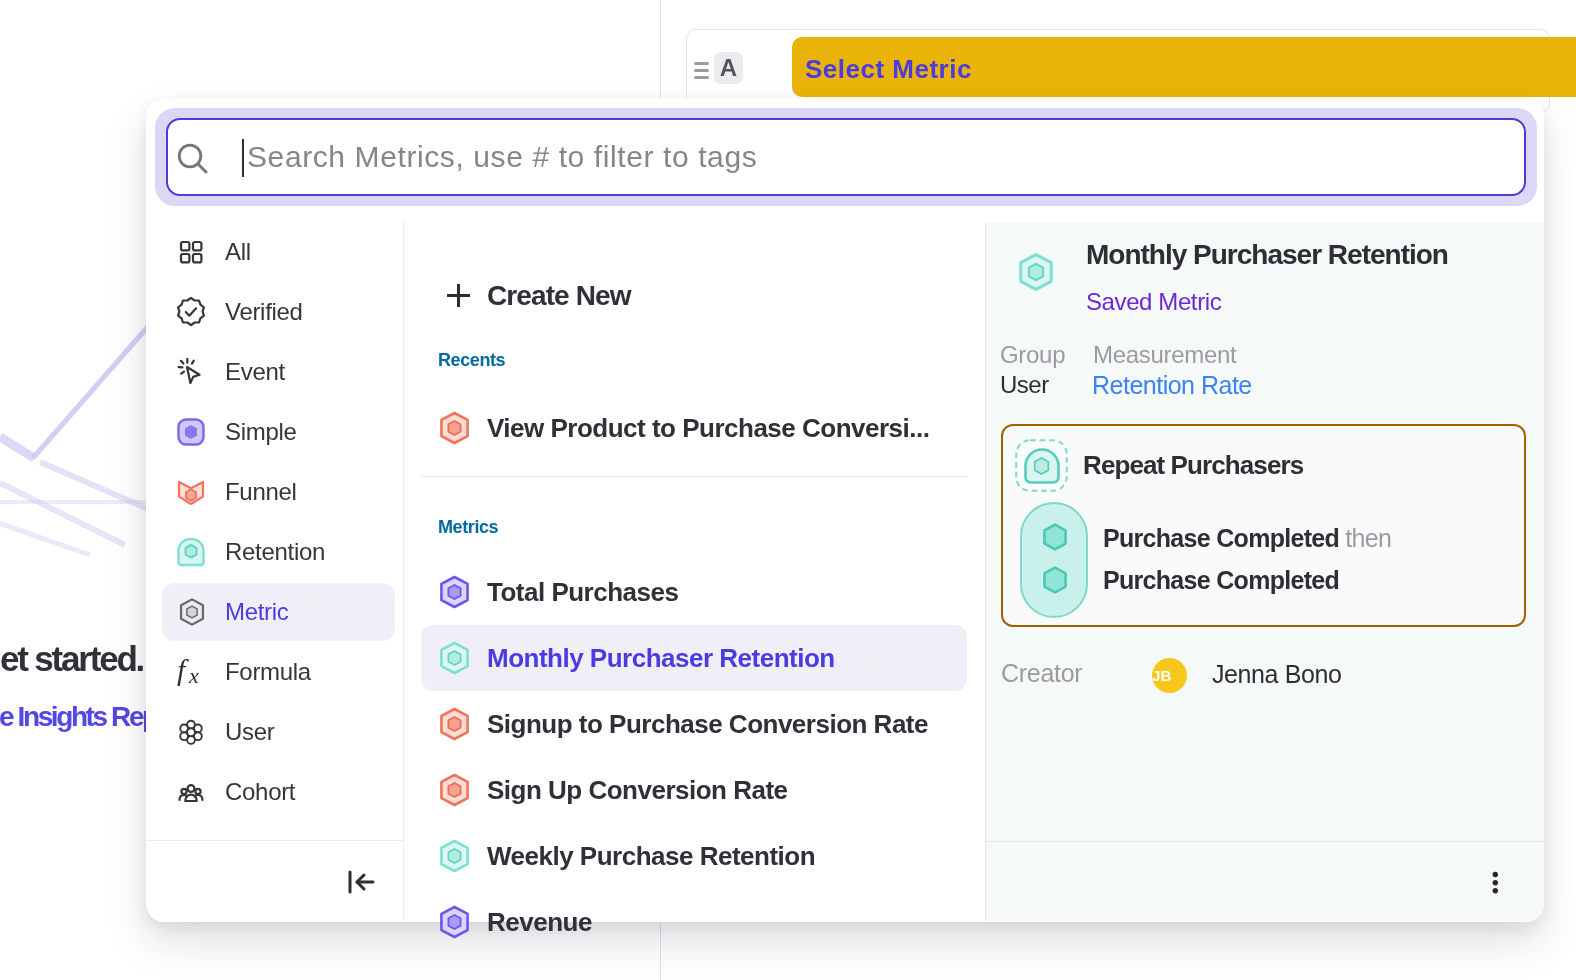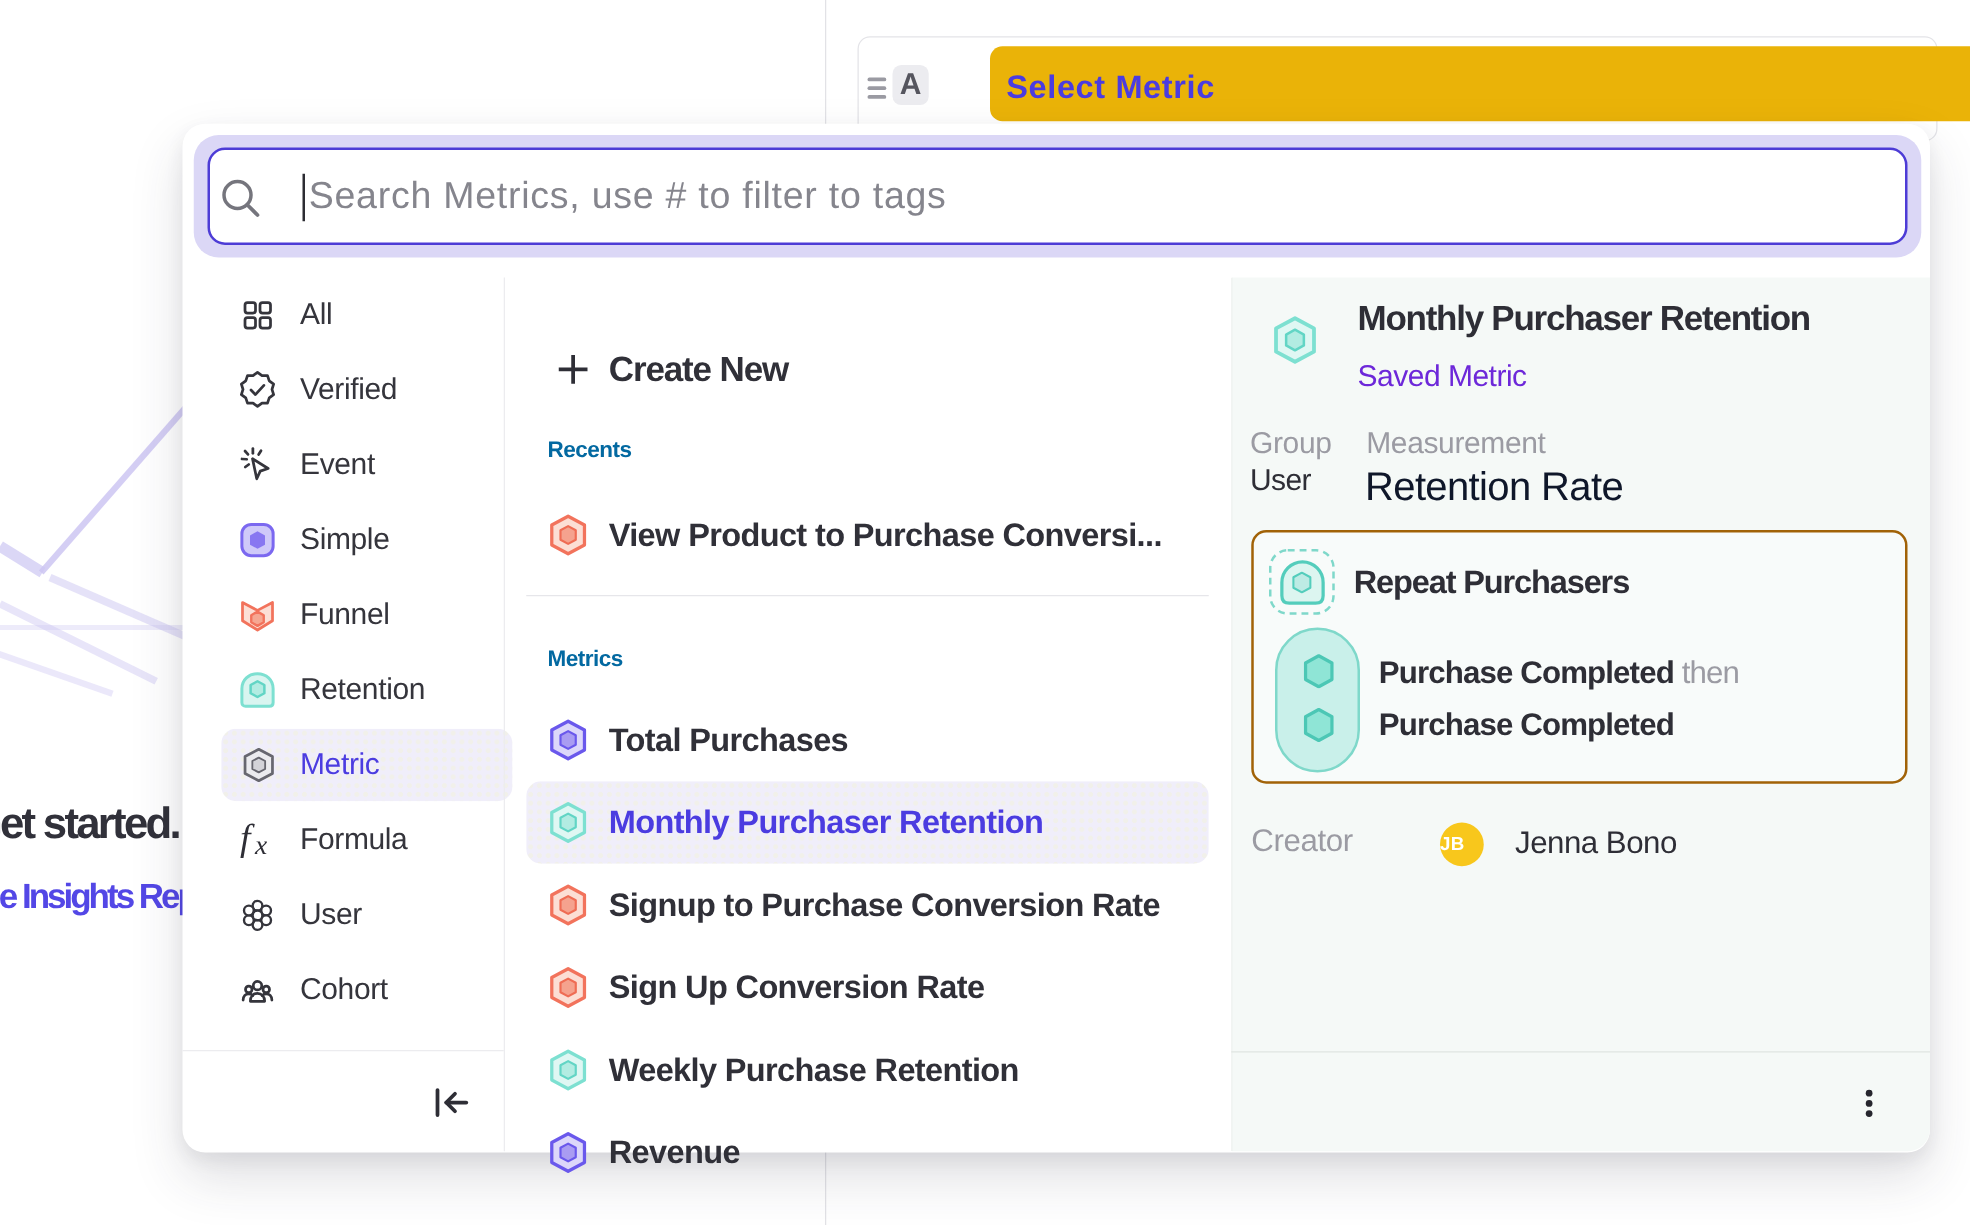--- a/index.html
+++ b/index.html
@@ -30,21 +30,21 @@
   #modal { left:146px; top:99px; width:1398px; height:823px; background:#fff; border-radius:18px;
     box-shadow:0 20px 42px rgba(50,50,65,0.15), 0 6px 14px rgba(50,50,65,0.08); }
 
   
   #halo { left:9px; top:9px; width:1382px; height:98px; background:#dbd7f6; border-radius:20px; }
   #input { left:20px; top:19px; width:1360px; height:78px; background:#fff; border:2px solid #4d3cd6; border-radius:14px; }
   #caret { left:96px; top:40px; width:2px; height:38px; background:#2c2c33; }
   #ph { left:101px; top:58px; transform:translateY(-50%); font-size:30px; color:#85858d; letter-spacing:0.6px; }
 
   
-  #sidebar { left:16px; top:108px; width:204px; height:714px; }
+  #sidebar { left:1px; top:108px; width:204px; height:714px; }
   #sb-div { left:257px; top:123px; width:1px; height:699px; background:#ececef; }
   #midcol { left:259px; top:108px; width:580px; height:714px;margin-top:40px; }
   #panel { left:839px; top:108px; width:559px; height:714px; }
   #panel-bg { left:0; top:15px; width:559px; height:699px; background:#f5f9f7;
     border-left:1px solid #e7ebe8; border-radius:0 0 18px 0; }
 
   
   .srow { position:absolute; left:15px; width:233px; height:58px; }
   .srow .ic { position:absolute; left:14px; top:50%; transform:translateY(-50%); width:30px; height:36px; }
   .srow .tx { position:absolute; left:63px; top:50%; transform:translateY(-50%);
@@ -286,21 +286,21 @@
     <div id="panel" class="abs">
       <div id="panel-bg" class="abs"></div>
       <svg class="abs hx hx-teal" style="left:33px;top:45px" width="36" height="40" viewBox="0 0 32 35">
           <use href="#hex"></use>
         </svg>
       <div class="abs" style="left:101px;top:32px;font-size:28px;font-weight:700;color:#2e2e36;letter-spacing:-1px">Monthly Purchaser Retention</div>
       <div class="abs" style="left:101px;top:81px;font-size:24px;color:#6d28d9;letter-spacing:-0.4px">Saved Metric</div>
       <div class="abs gray-label" style="left:15px;top:134px;font-size:24px;letter-spacing:-0.3px">Group</div>
       <div class="abs gray-label" style="left:108px;top:134px;font-size:24px;letter-spacing:-0.3px">Measurement</div>
       <div class="abs" style="left:15px;top:164px;font-size:24px;font-weight:400;color:#2e2e36;letter-spacing:-0.5px">User</div>
-      <div class="abs" style="left:107px;top:164px;font-size:32px;font-weight:400;color:#0f172a;letter-spacing:-0.5px">Retention Rate</div>
+      <div class="abs" style="left:107px;top:164px;font-size:25px;font-weight:400;color:#3b82f6;letter-spacing:-0.5px">Retention Rate</div>
 
       <div class="abs" style="left:16px;top:217px;width:525px;height:203px;background:#f8fbfa;border:2px solid #a16207;border-radius:12px">
         <div class="abs" style="left:12px;top:13px;width:53px;height:53px">
           <svg class="abs" style="left:0;top:0" width="53" height="53" viewBox="0 0 53 53">
             <rect x="1.2" y="1.2" width="50.6" height="50.6" rx="14" fill="none" stroke="#7fd8ca" stroke-width="2" stroke-dasharray="5.5 4"></rect>
             <path d="M10.5 27 A16.5 16.5 0 0 1 43.5 27 L43.5 37.5 C43.5 41.3 41.3 43.5 37.5 43.5 L16.5 43.5 C12.7 43.5 10.5 41.3 10.5 37.5 Z" fill="#dcf5f0" stroke="#54cdbc" stroke-width="2.6"></path>
           </svg>
           <svg class="abs" style="left:18px;top:18px;--hf:#bdebe4;--hs:#54cdbc" width="17" height="18" viewBox="0 0 24 26">
               <use href="#hexs"></use>
             </svg>

